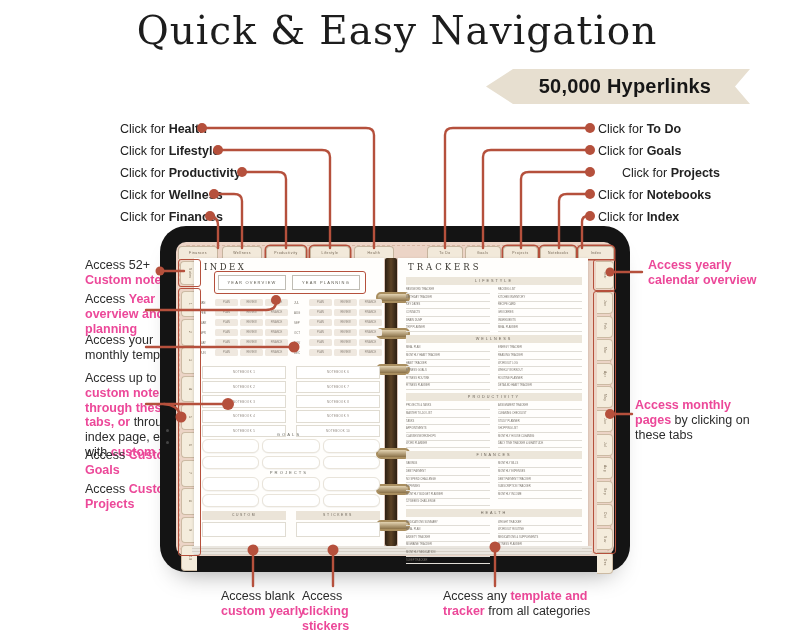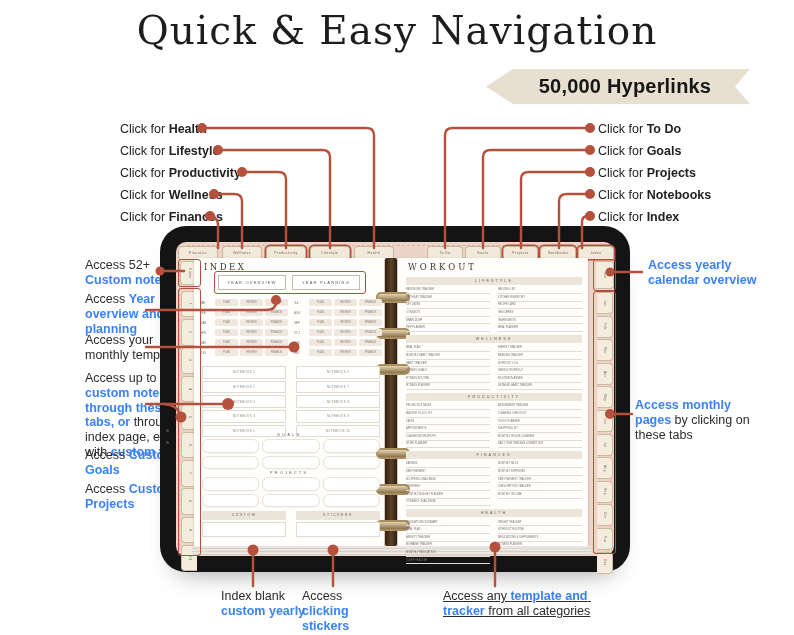--- a/index.html
+++ b/index.html
@@ -11,21 +11,21 @@
          font-size:39px;font-weight:400;letter-spacing:1px;color:#1d1d1d;}
   .badge{left:486px;top:69px;width:250px;height:35px;background:#e7dfd0;
          clip-path:polygon(0 50%,27px 0,100% 0,calc(100% - 15px) 50%,100% 100%,27px 100%);
          display:flex;align-items:center;justify-content:center;padding-left:14px;
          font-size:20px;font-weight:800;color:#161616;letter-spacing:.2px;}
   
   .callout{font-size:12.5px;white-space:nowrap;line-height:16px;}
   .callout .b{font-weight:700;}
   
   .ann{font-size:12.5px;line-height:1.18;white-space:pre-wrap;color:#2c2c2c;}
-  .ann .part[data-b="true"]{font-weight:700;color:#3b82f6;margin-top:28px;}
+  .ann .part[data-b="true"]{font-weight:700;color:#ec4899;margin-top:28px;}
   
   .tablet{left:160px;top:226px;width:470px;height:346px;background:#141414;border-radius:26px;
           box-shadow:0 16px 26px -16px rgba(0,0,0,.4);z-index:1;}
   .bezel-dot{width:3px;height:3px;border-radius:50%;background:#454545;z-index:2;}
   .cover{left:176px;top:242px;width:438px;height:314px;background:#ecd4c6;border-radius:10px;z-index:2;}
   .cover:after{content:"";position:absolute;inset:3px;border:1px dashed #d9b7a4;border-radius:8px;}
   .page{background:#fffefc;box-shadow:0 1px 3px rgba(0,0,0,.18);z-index:5;}
   .page-left{left:194px;top:258px;width:190px;height:288px;}
   .page-right{left:398px;top:258px;width:190px;height:288px;}
   .binder{left:385px;top:258px;width:12px;height:288px;z-index:6;
@@ -94,35 +94,35 @@
 <div class="abs badge">50,000 Hyperlinks</div>
 
 <div class="abs callout" style="left:120px;top:121px;"><span>Click for</span> <span class="b">Health</span></div>
 <div class="abs callout" style="left:120px;top:143px;"><span>Click for</span> <span class="b">Lifestyle</span></div>
 <div class="abs callout" style="left:120px;top:165px;"><span>Click for</span> <span class="b">Productivity</span></div>
 <div class="abs callout" style="left:120px;top:187px;"><span>Click for</span> <span class="b">Wellness</span></div>
 <div class="abs callout" style="left:120px;top:209px;"><span>Click for</span> <span class="b">Finances</span></div>
 
 <div class="abs callout" style="left:598px;top:121px;"><span>Click for</span> <span class="b">To Do</span></div>
 <div class="abs callout" style="left:598px;top:143px;"><span>Click for</span> <span class="b">Goals</span></div>
-<div class="abs callout" style="left:598px;top:165px;"><span>Click for</span> <span class="b">Projects</span></div>
+<div class="abs callout" style="left:622px;top:165px;"><span>Click for</span> <span class="b">Projects</span></div>
 <div class="abs callout" style="left:598px;top:187px;"><span>Click for</span> <span class="b">Notebooks</span></div>
 <div class="abs callout" style="left:598px;top:209px;"><span>Click for</span> <span class="b">Index</span></div>
 
 <div class="abs ann" style="left:85px;top:258px;width:110px;"><span class="part" data-b="false">Access 52+ </span><span class="part" data-b="true">Custom notes</span></div>
 <div class="abs ann" style="left:85px;top:292px;width:110px;"><span class="part" data-b="false">Access </span><span class="part" data-b="true">Year overview and planning</span></div>
 <div class="abs ann" style="left:85px;top:333px;width:110px;"><span class="part" data-b="false">Access your monthly templates</span></div>
 <div class="abs ann" style="left:85px;top:371px;width:112px;"><span class="part" data-b="false">Access up to 10 </span><span class="part" data-b="true">custom notebooks through these tabs, or</span><span class="part" data-b="false"> through the index page, each with </span><span class="part" data-b="true">custom titles</span></div>
 <div class="abs ann" style="left:85px;top:448px;width:110px;"><span class="part" data-b="false">Access </span><span class="part" data-b="true">Custom Goals</span></div>
 <div class="abs ann" style="left:85px;top:482px;width:110px;"><span class="part" data-b="false">Access </span><span class="part" data-b="true">Custom Projects</span></div>
 <div class="abs ann" style="left:648px;top:258px;width:118px;"><span class="part" data-b="true">Access yearly calendar overview</span></div>
 <div class="abs ann" style="left:635px;top:398px;width:130px;"><span class="part" data-b="true">Access monthly pages</span><span class="part" data-b="false"> by clicking on these tabs</span></div>
-<div class="abs ann" style="left:221px;top:589px;width:95px;"><span class="part" data-b="false">Index blank </span><span class="part" data-b="true">custom yearly</span></div>
+<div class="abs ann" style="left:221px;top:589px;width:95px;"><span class="part" data-b="false">Access blank </span><span class="part" data-b="true">custom yearly</span></div>
 <div class="abs ann" style="left:302px;top:589px;width:62px;"><span class="part" data-b="false">Access </span><span class="part" data-b="true">clicking stickers</span></div>
-<div class="abs ann" style="left:443px;top:589px;width:150px;text-decoration:underline;"><span class="part" data-b="false">Access any </span><span class="part" data-b="true">template and tracker</span><span class="part" data-b="false"> from all categories</span></div>
+<div class="abs ann" style="left:443px;top:589px;width:150px;"><span class="part" data-b="false">Access any </span><span class="part" data-b="true">template and tracker</span><span class="part" data-b="false"> from all categories</span></div>
 
 <div class="abs tablet"></div>
 <div class="abs bezel-dot" style="left:166px;top:429px;"></div>
 <div class="abs bezel-dot" style="left:166px;top:441px;"></div>
 <div class="abs cover"></div>
 
 <div class="abs tabstrip" style="left:178px;width:216px;gap:4px;">
 
 <div class="ttab" style="width:40px;" data-outlined="false">
       <span>Finances</span>
@@ -325,21 +325,21 @@
   <div class="cs-cell">
       <div class="cs-hdr">CUSTOM</div>
       <div class="cs-box"></div>
     </div>
   <div class="cs-cell">
       <div class="cs-hdr">STICKERS</div>
       <div class="cs-box"></div>
     </div>
 </div>
 
-<div class="abs pg-title" style="left:408px;top:262px;letter-spacing:3px;">WORKOUT</div>
+<div class="abs pg-title" style="left:408px;top:262px;letter-spacing:3px;">TRACKERS</div>
 <div class="abs trk">
   <div class="sec">
     <div class="sec-hdr">LIFESTYLE</div>
     <div class="sec-cols">
       <div class="sec-col">
           <div class="trow">PASSWORD TRACKER</div>
           <div class="trow">BIRTHDAY TRACKER</div>
           <div class="trow">KEY DATES</div>
           <div class="trow">CONTACTS</div>
           <div class="trow">BRAIN DUMP</div>

